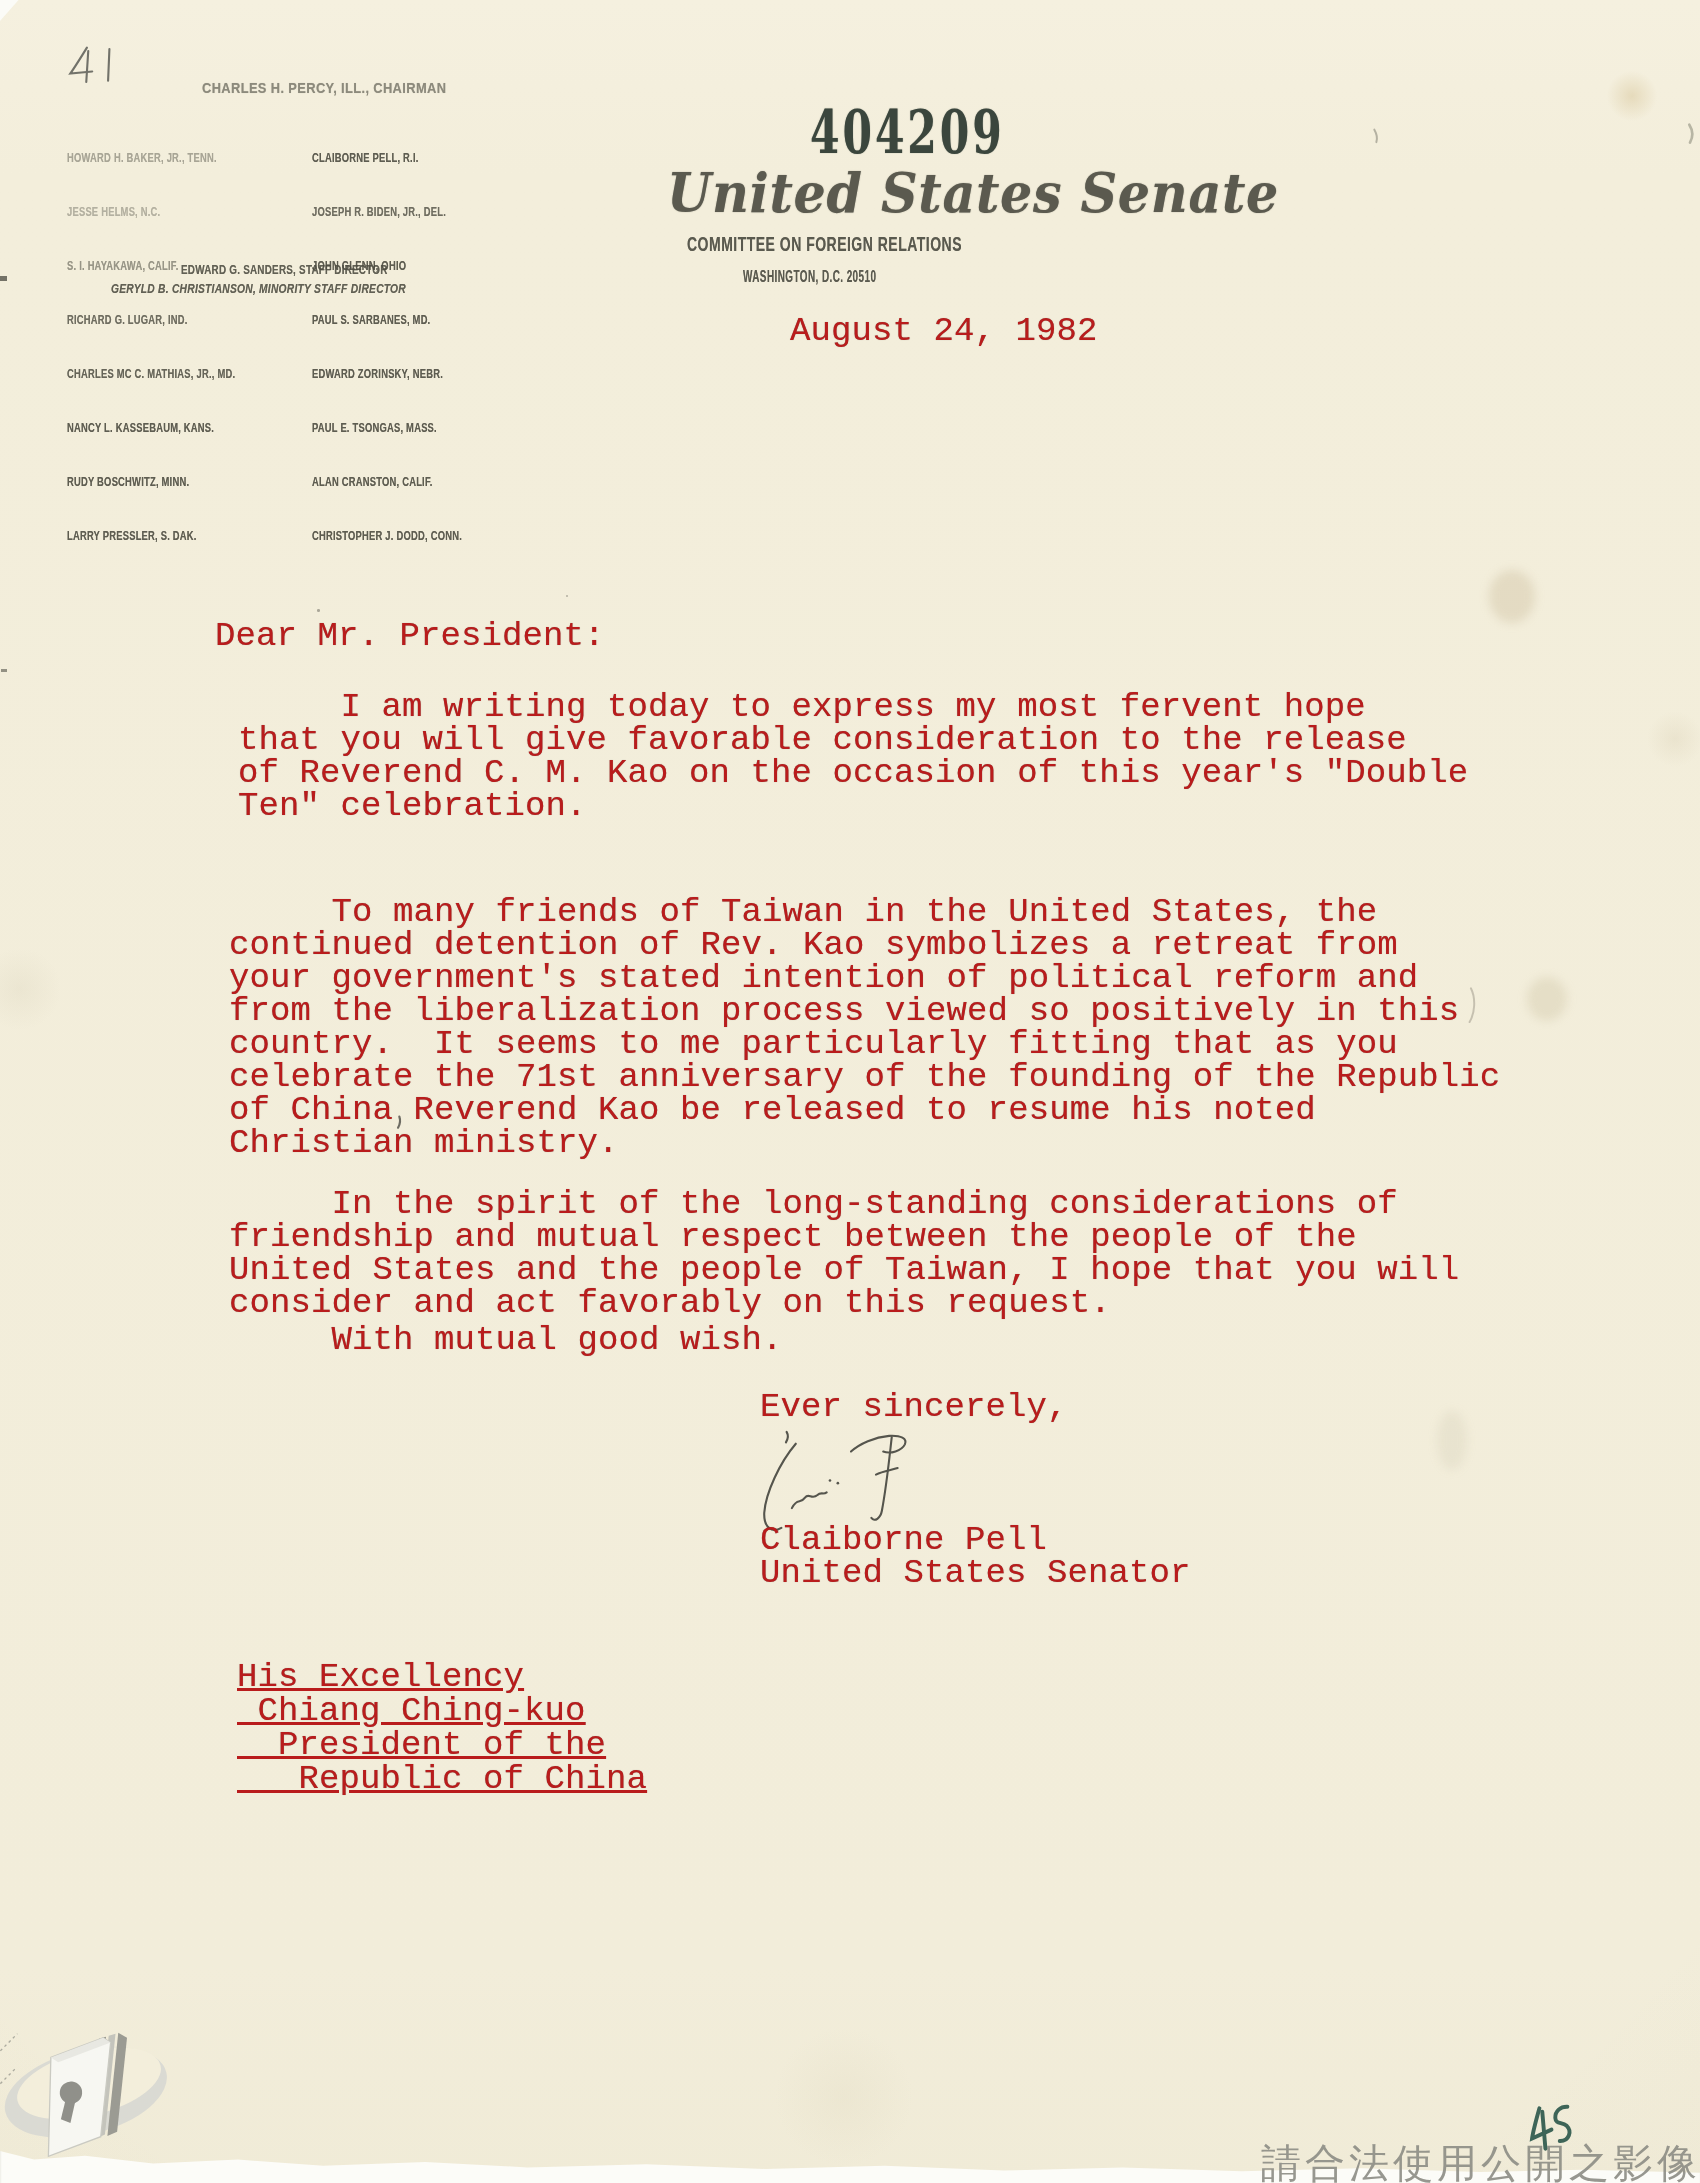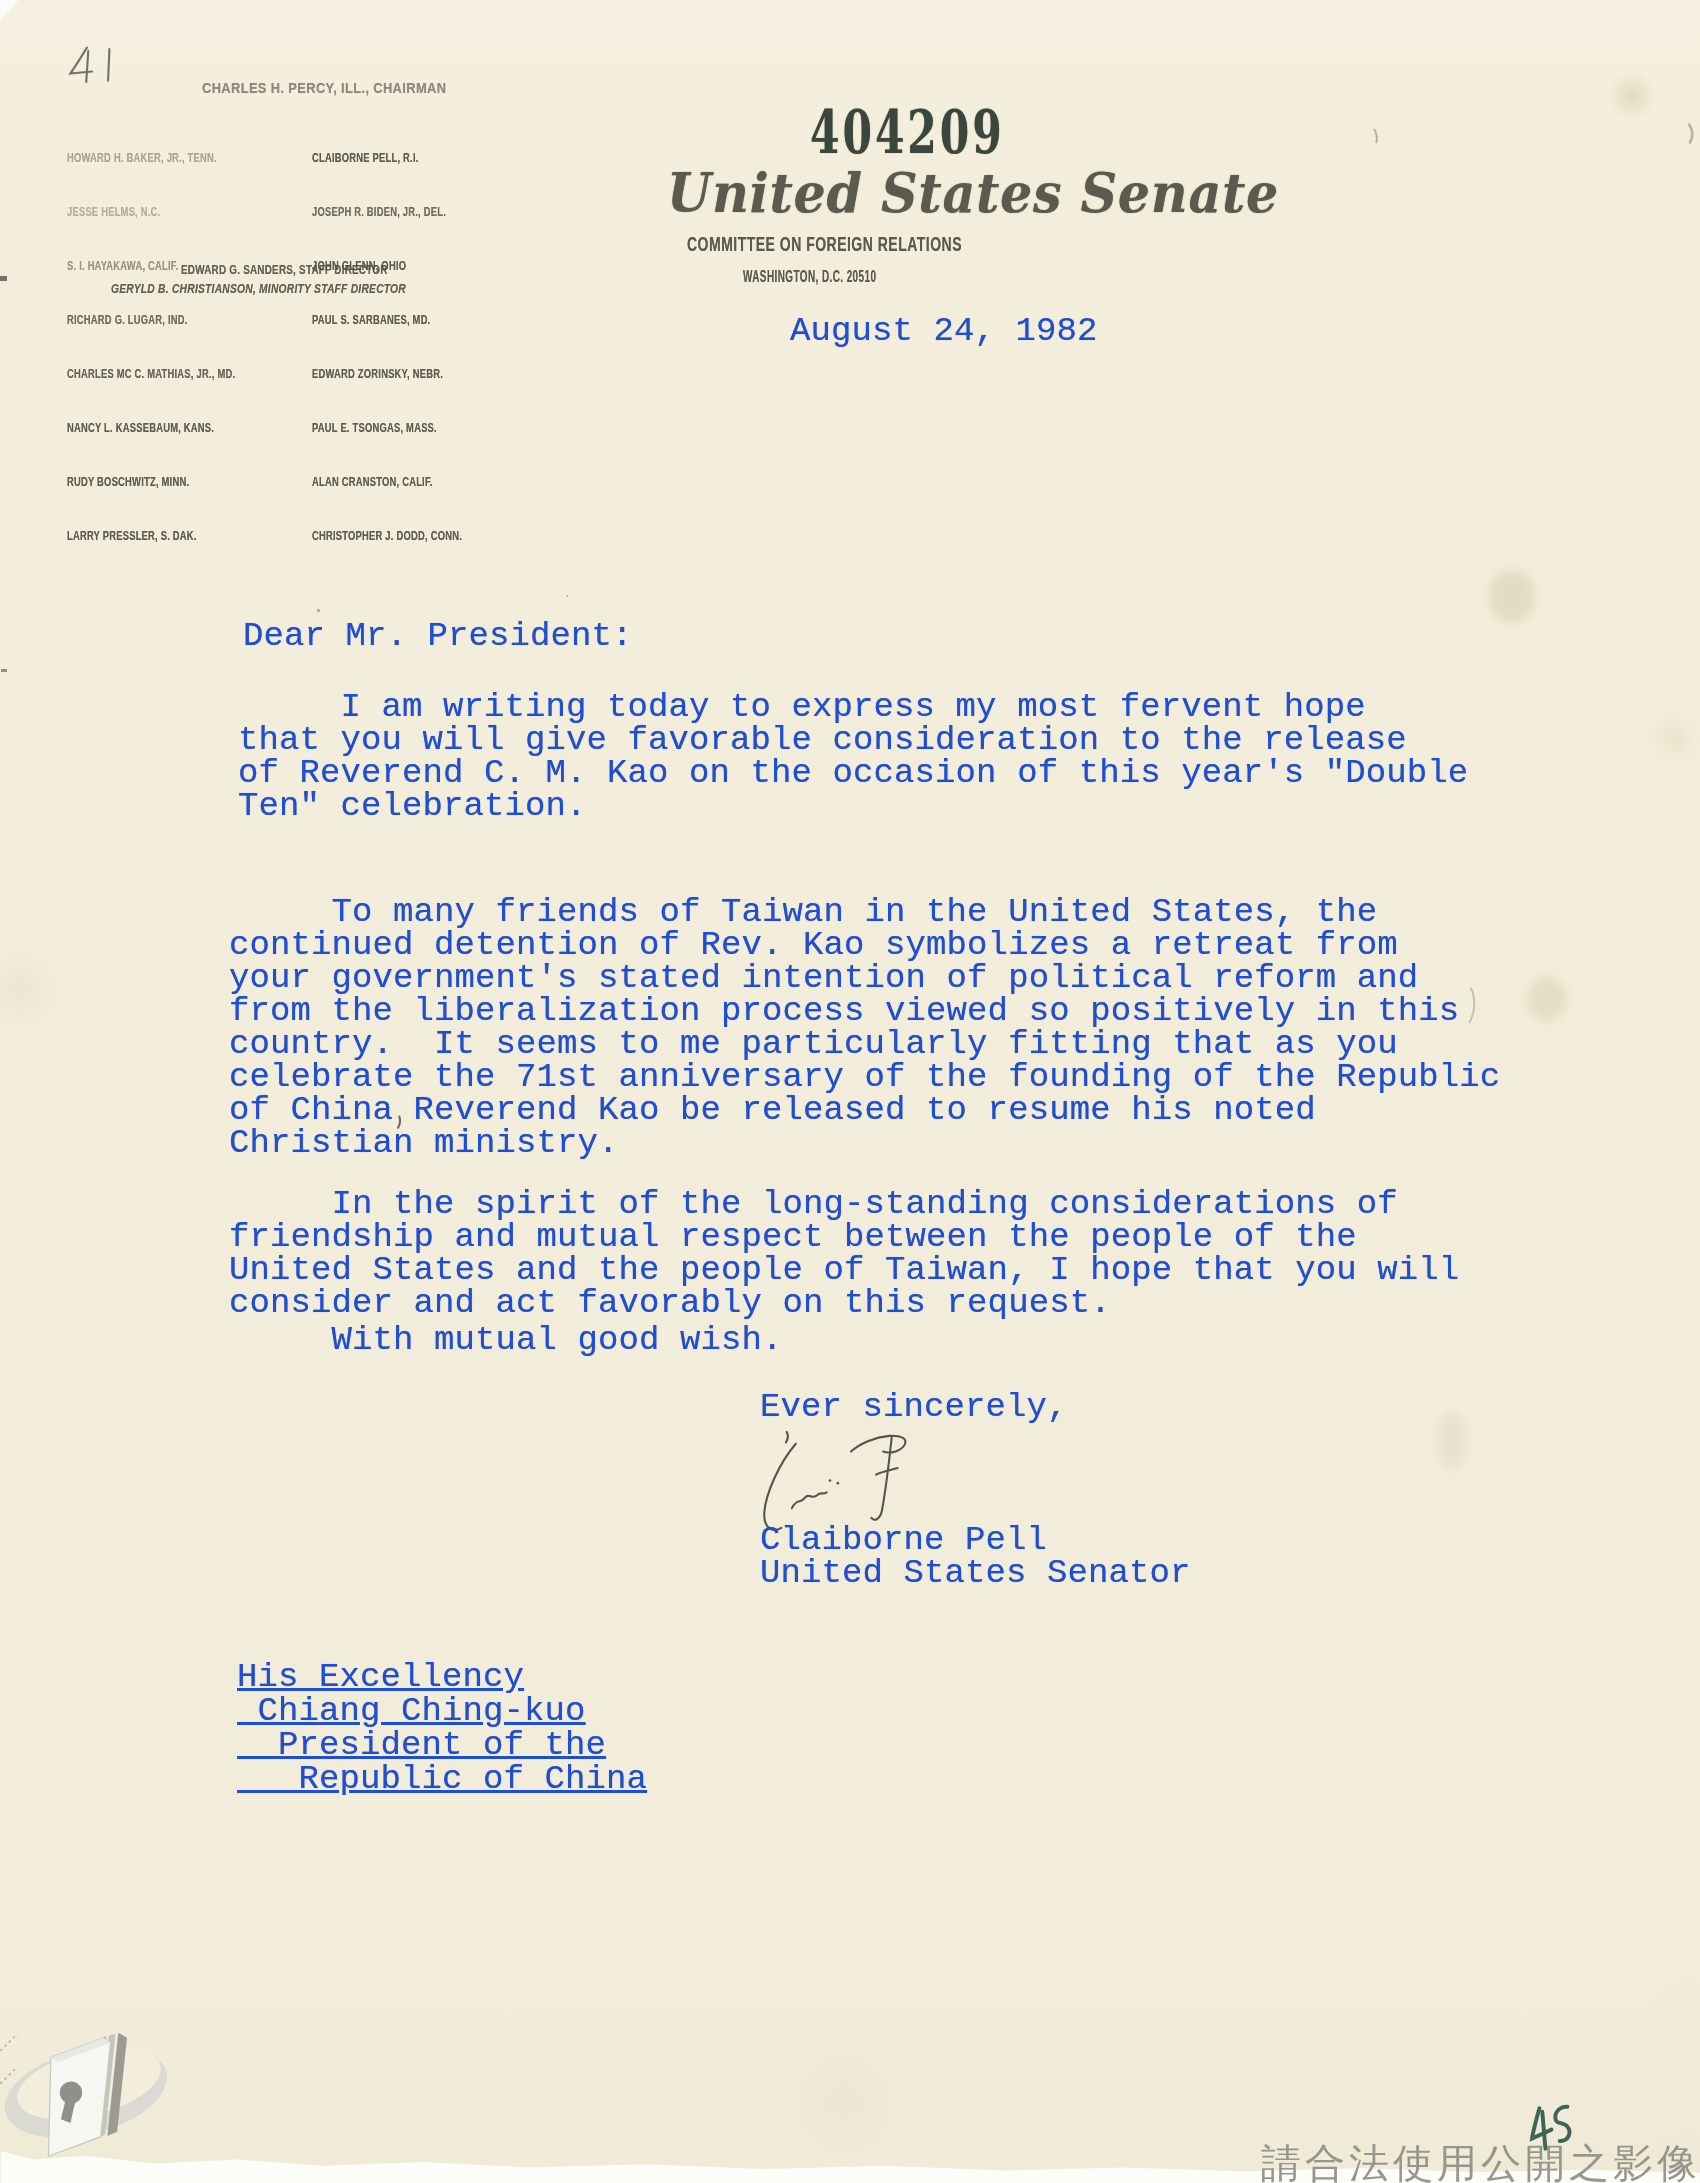--- a/index.html
+++ b/index.html
@@ -18,21 +18,21 @@
       radial-gradient(circle 99px at 844px 2097px, rgba(195,185,150,.10), rgba(195,185,150,0) 70%),
       radial-gradient(ellipse 130% 120% at 48% 42%, rgba(0,0,0,0) 55%, rgba(150,140,110,.10) 100%),
       linear-gradient(180deg,#f5f0df 0%,#f3eedb 8%,#f2edda 90%,#f0ebd7 100%);
   }
   .stain{position:absolute;border-radius:50%;filter:blur(4.6px);}
   
   .tw{
     position:absolute;white-space:pre;
     font-family:"Liberation Mono","DejaVu Sans Mono",monospace;
     font-size:34px;line-height:33px;letter-spacing:0.1px;
-    color:#1d4ed8;text-shadow:0 0 0.7px rgba(47,46,41,.55);
+    color:#b91c1c;text-shadow:0 0 0.7px rgba(47,46,41,.55);
   }
   .tw-addr{line-height:34px;}
   
   .lh{
     position:absolute;white-space:pre;
     font-family:"Liberation Sans","DejaVu Sans",sans-serif;
     font-weight:bold;color:#4e4d42;
     text-shadow:0 0 0.7px rgba(78,77,66,.65);
     transform-origin:left top;
   }
@@ -127,21 +127,21 @@
 
 <div class="lh lh-staff1" style="left:181px;top:263px;">EDWARD G. SANDERS, STAFF DIRECTOR</div>
 <div class="lh lh-staff2" style="left:111px;top:282px;">GERYLD B. CHRISTIANSON, MINORITY STAFF DIRECTOR</div>
 
 <div class="stamp-number">404209</div>
 <div class="org-script">United States Senate</div>
 <div class="committee">COMMITTEE ON FOREIGN RELATIONS</div>
 <div class="washington">WASHINGTON, D.C. 20510</div>
 
 <div class="tw" style="left:790px;top:315px;">August 24, 1982</div>
-<div class="tw" style="left:243px;top:620px;">Dear Mr. President:</div>
+<div class="tw" style="left:215px;top:620px;">Dear Mr. President:</div>
 <div class="tw" style="left:238px;top:691px;">     I am writing today to express my most fervent hope
 that you will give favorable consideration to the release
 of Reverend C. M. Kao on the occasion of this year's "Double
 Ten" celebration.</div>
 <div class="tw" style="left:229px;top:896px;">     To many friends of Taiwan in the United States, the
 continued detention of Rev. Kao symbolizes a retreat from
 your government's stated intention of political reform and
 from the liberalization process viewed so positively in this
 country.  It seems to me particularly fitting that as you
 celebrate the 71st anniversary of the founding of the Republic

